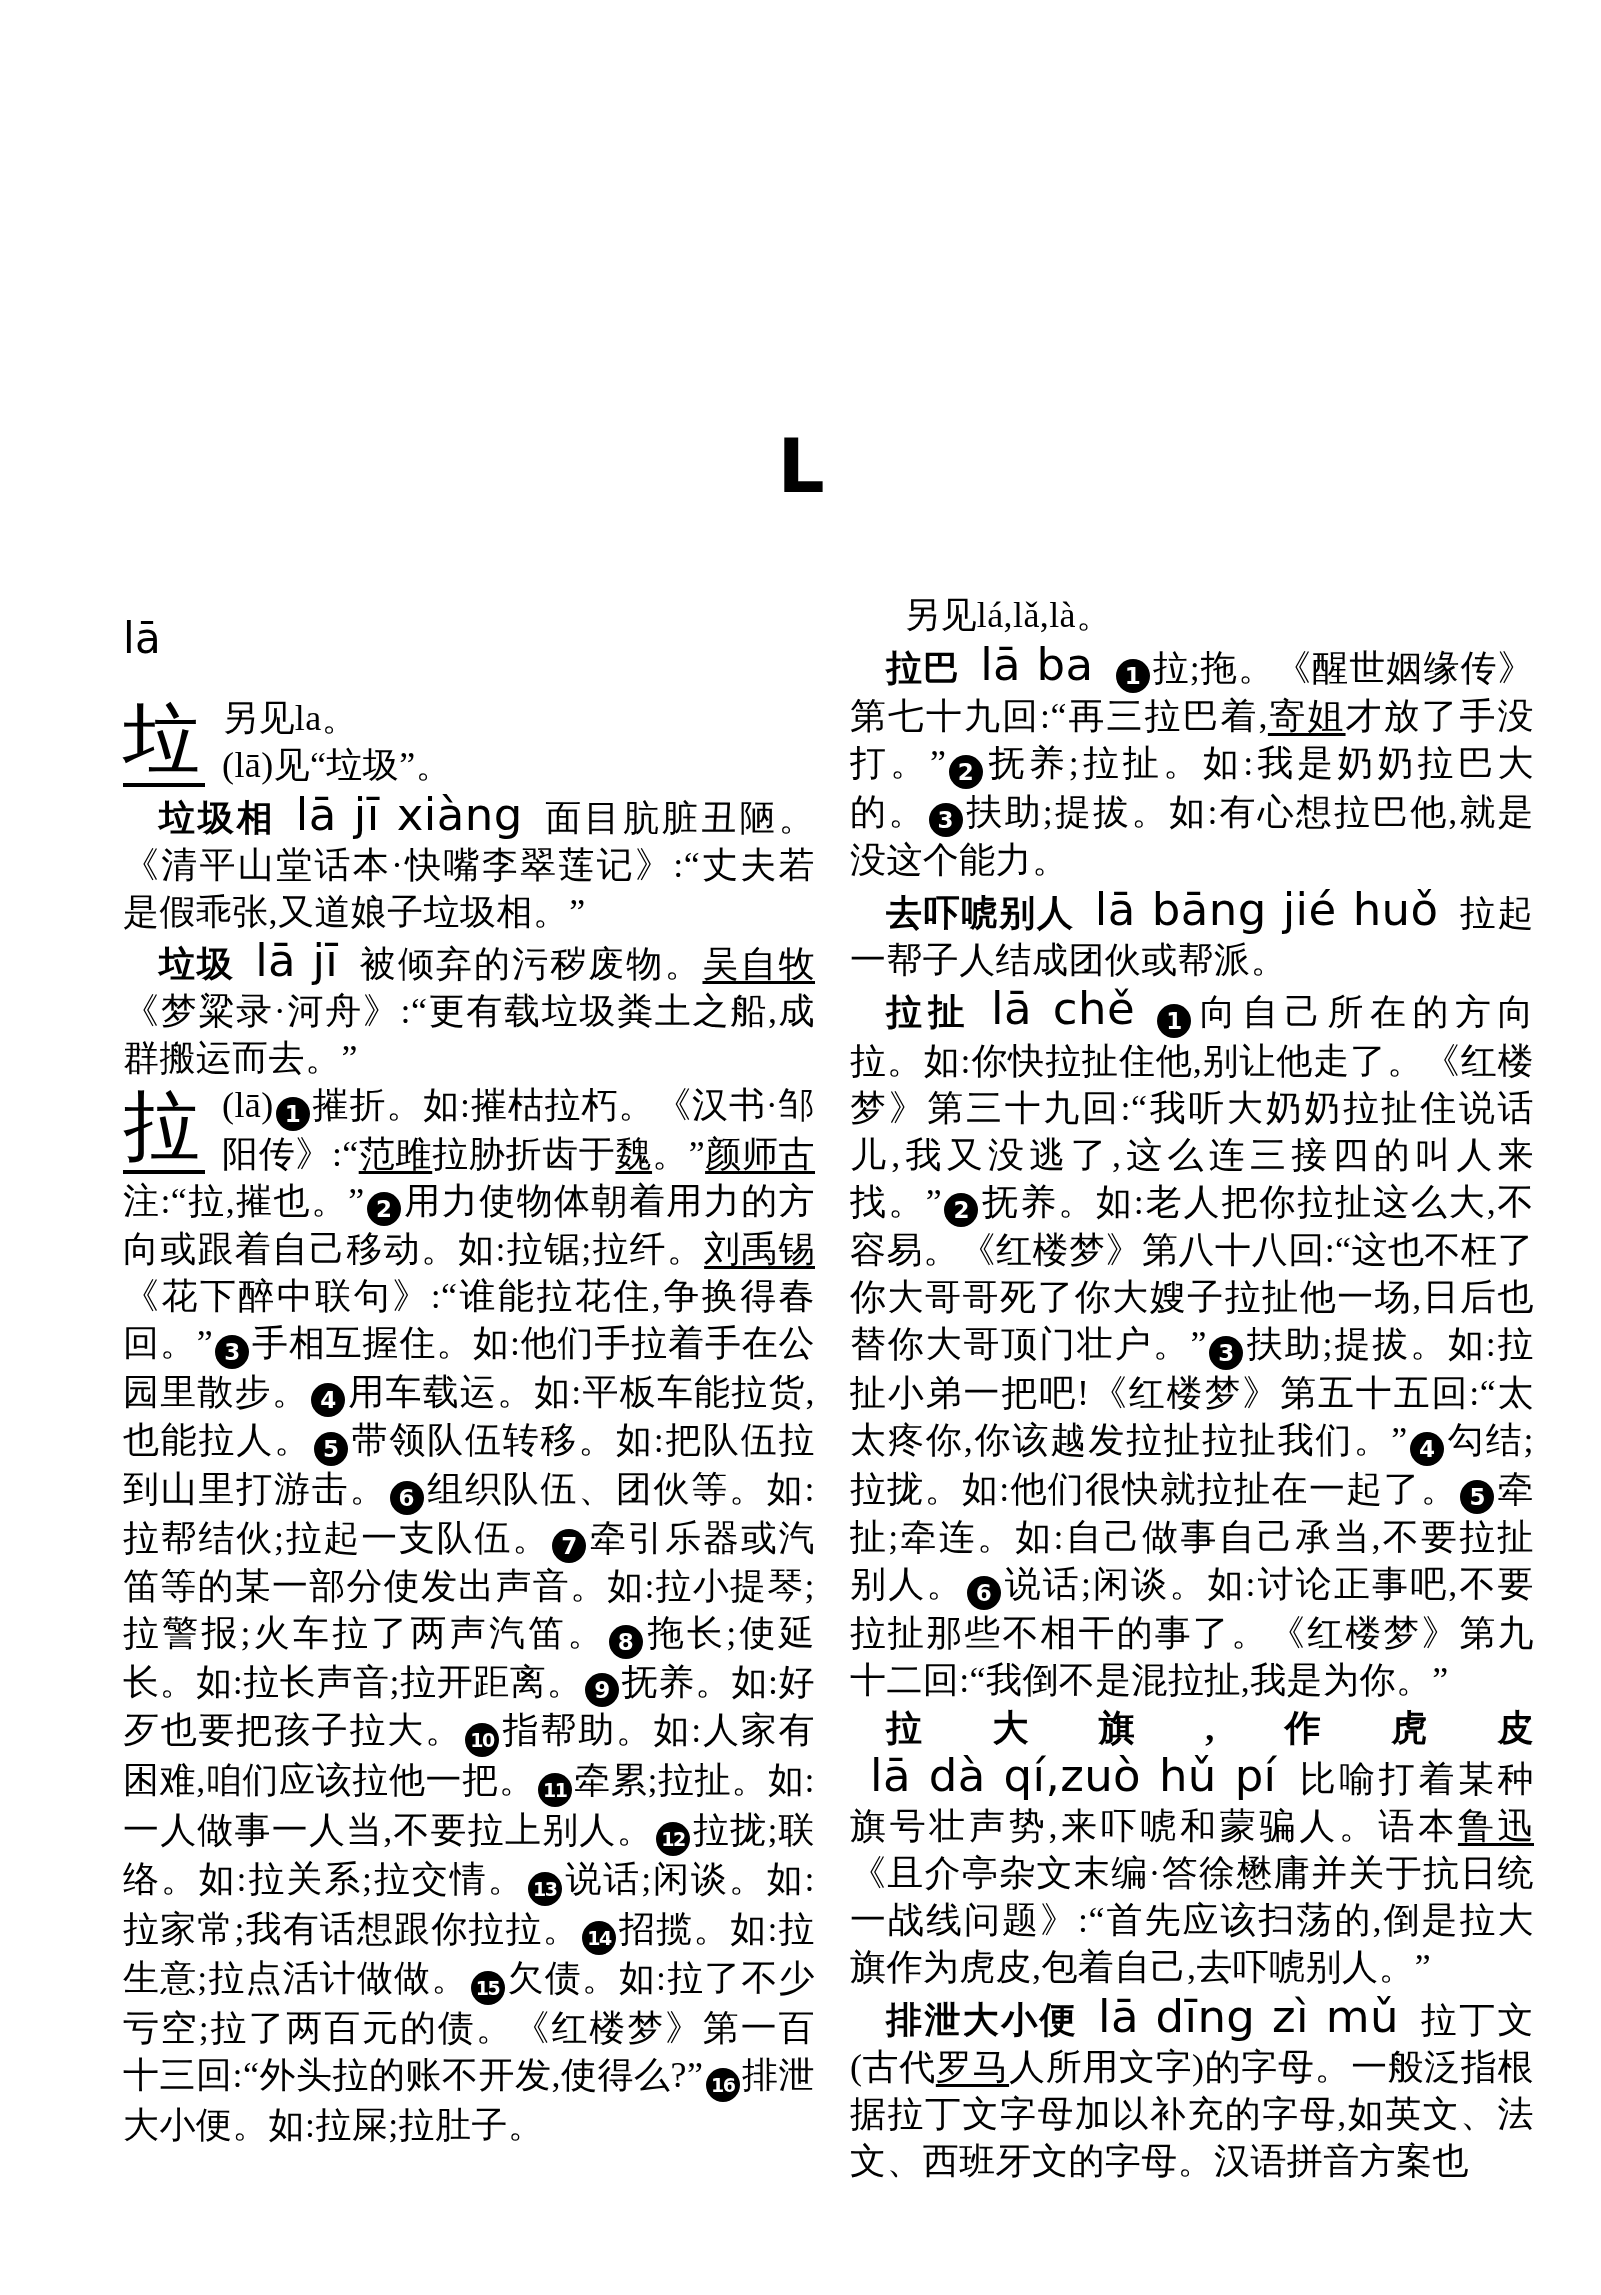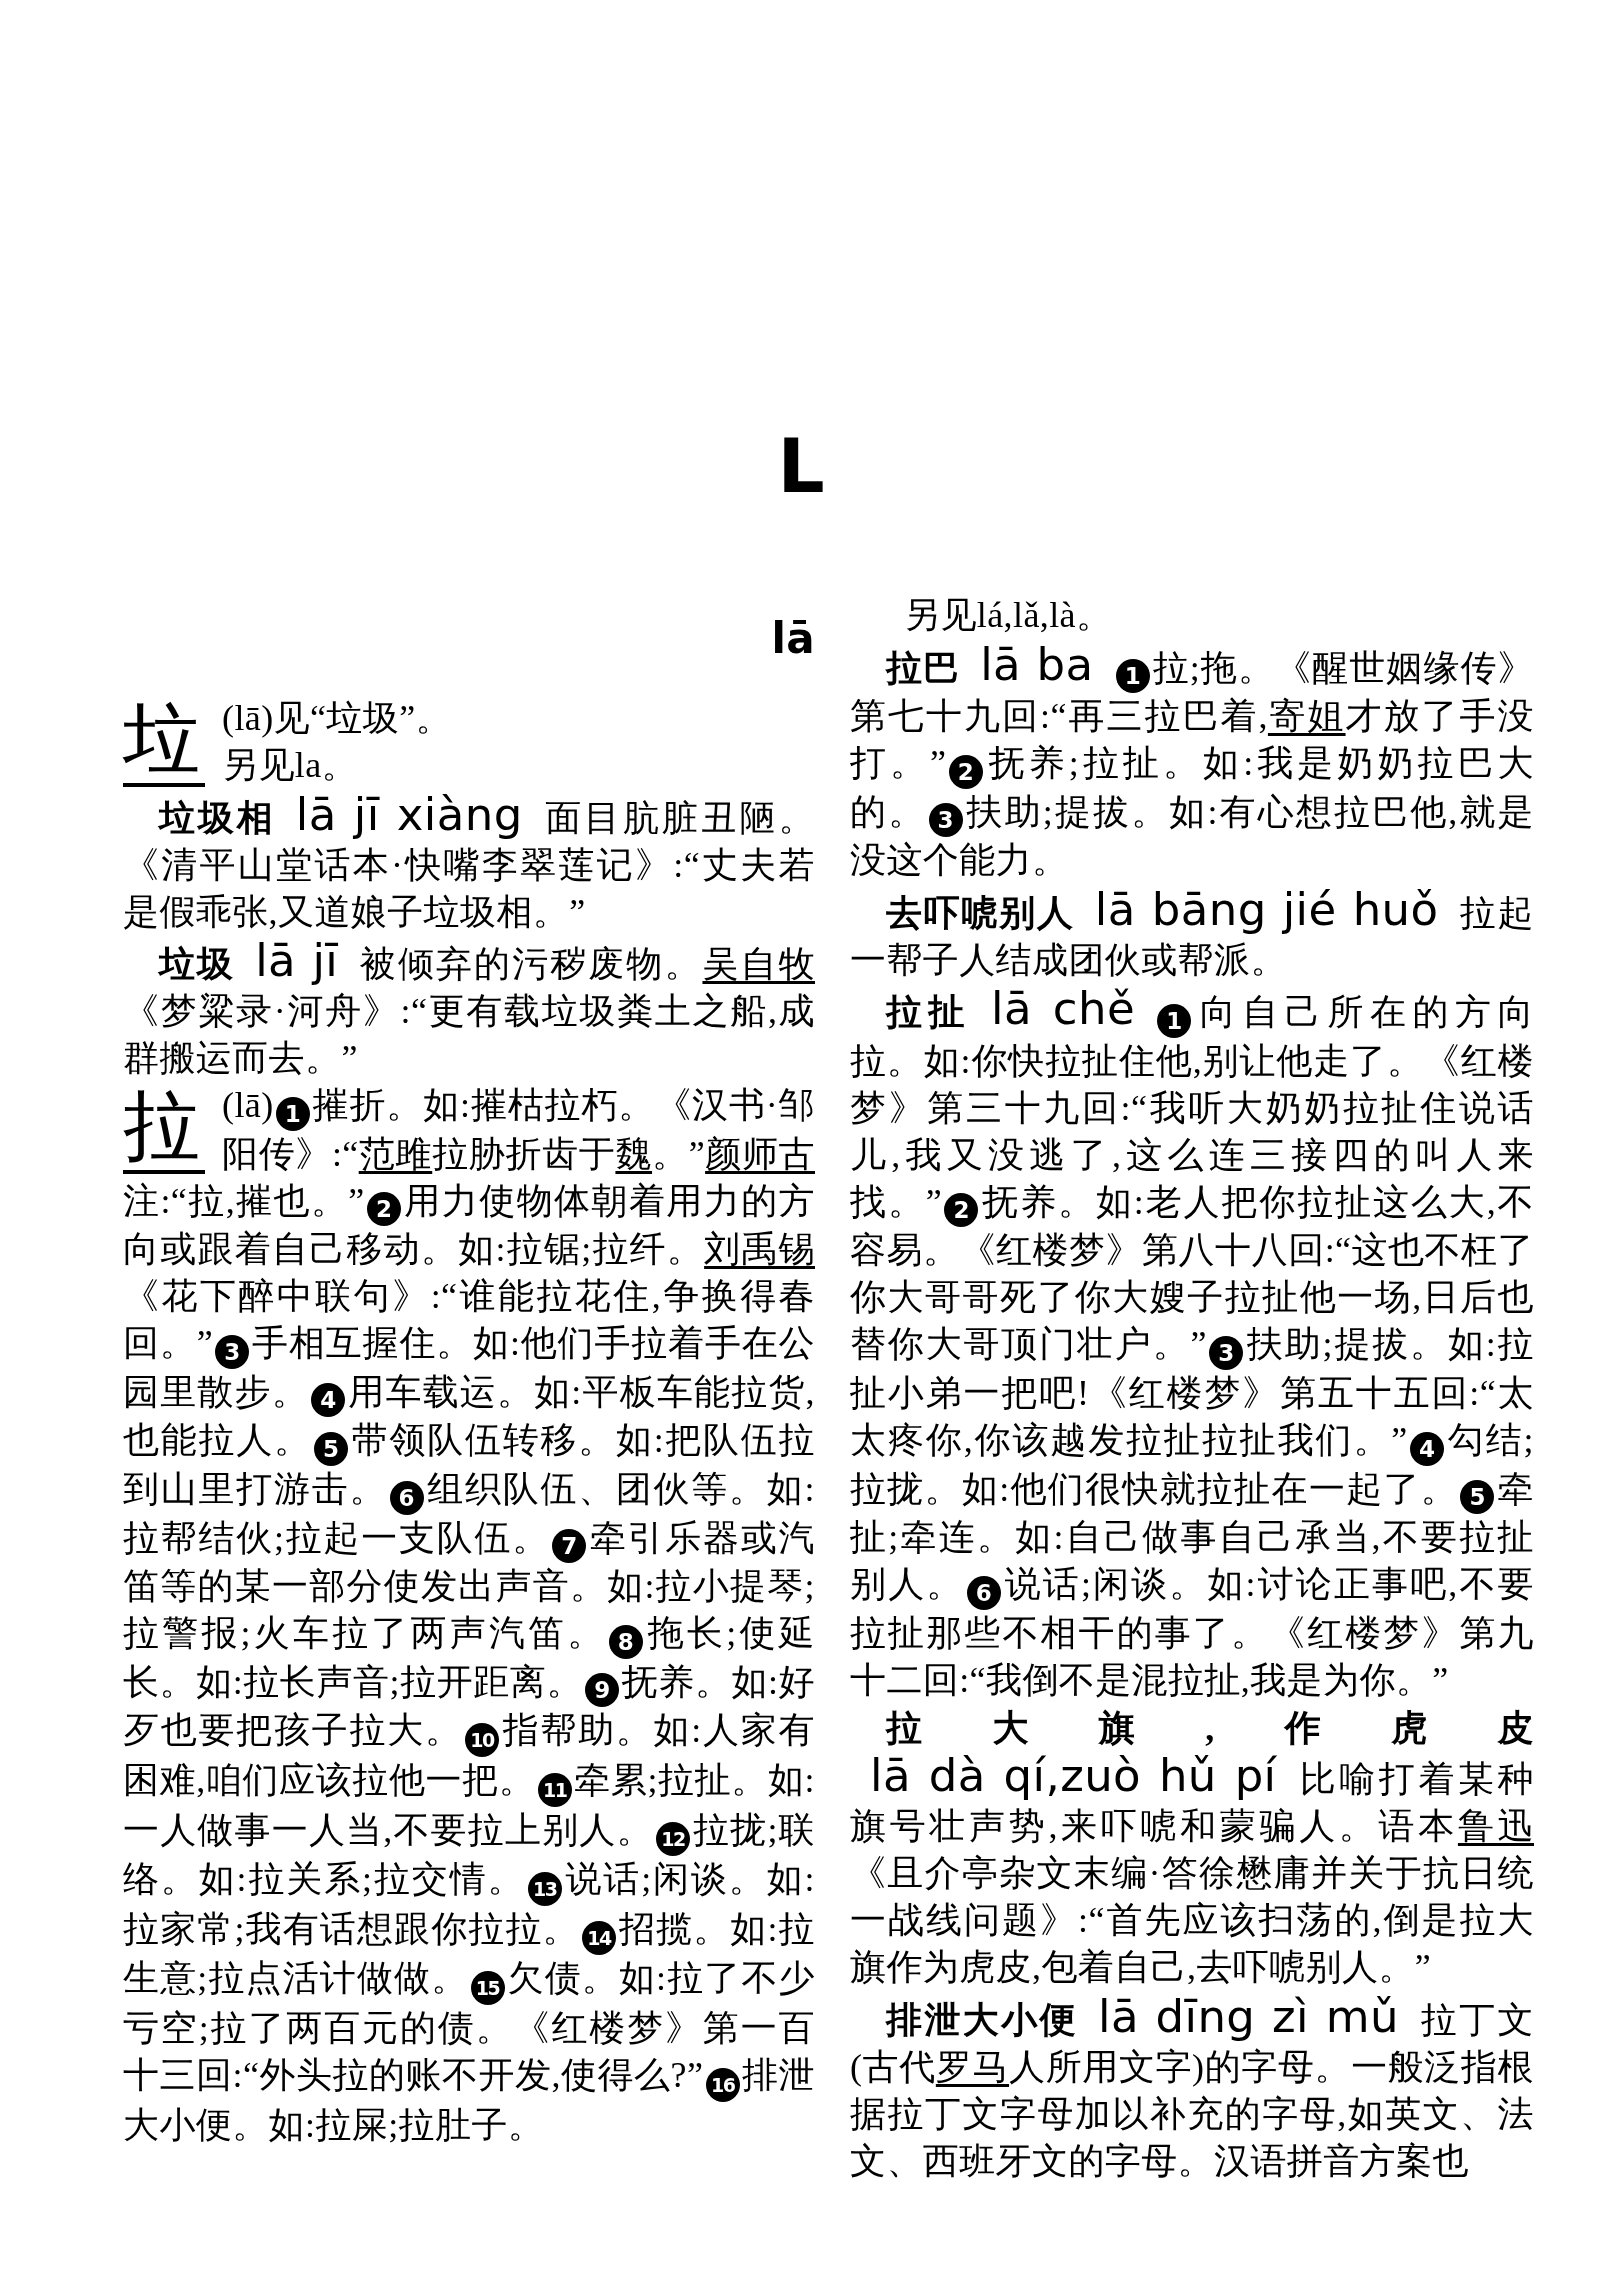--- a/index.html
+++ b/index.html
@@ -20,23 +20,23 @@
   .col {
     position:absolute;
     font-size:36px; line-height:47px;
     text-align:justify; text-justify:inter-ideograph;
     letter-spacing:0.4px;
   }
   .col-left  { left:123px;  top:615px; width:692px; }
   .col-right { left:850px; top:592px; width:684px; }
 
   .pinyin-heading {
-    text-align:right;
+    text-align:left;
     font-family:"DejaVu Sans","Liberation Sans",sans-serif;
-    font-weight:bold; font-size:42px; line-height:48px;
+    font-weight:normal; font-size:42px; line-height:48px;
     margin:0 0 32px 0;
   }
   .head-entry { clear:both; margin:0; }
   .bigchar {
     float:left;
     font-size:77px; line-height:82px;
     padding:0 4.6px 3.1px 0;
     margin:3.1px 17px 1.5px 0;
     border-bottom:4.6px solid #000;
   }
@@ -73,22 +73,22 @@
 
   <div class="section-letter">L</div>
 
   <div class="col col-left">
 
     <div class="pinyin-heading">lā</div>
 
     <div class="head-entry">
       <span class="bigchar">垃</span>
       <div class="hgloss">
+        <div>另见la。</div>
         <div>(lā)见“垃圾”。</div>
-        <div>另见la。</div>
       </div>
     </div>
 
     <p class="entry"><span class="hw">垃圾相</span><span class="py">lā jī xiàng</span><span class="def">面目肮脏丑陋。《清平山堂话本·快嘴李翠莲记》:“丈夫若是假乖张,又道娘子垃圾相。”</span></p>
 
     <p class="entry"><span class="hw">垃圾</span><span class="py">lā jī</span><span class="def">被倾弃的污秽废物。<u>吴自牧</u>《梦粱录·河舟》:“更有载垃圾粪土之船,成群搬运而去。”</span></p>
 
     <div class="head-entry">
       <span class="bigchar">拉</span><span class="hgloss-flow">(lā)<span class="cnum">1</span>摧折。如:摧枯拉朽。《汉书·邹阳传》:“<u>范雎</u>拉胁折齿于<u>魏</u>。”<u>颜师古</u>注:“拉,摧也。”<span class="cnum">2</span>用力使物体朝着用力的方向或跟着自己移动。如:拉锯;拉纤。<u>刘禹锡</u>《花下醉中联句》:“谁能拉花住,争换得春回。”<span class="cnum">3</span>手相互握住。如:他们手拉着手在公园里散步。<span class="cnum">4</span>用车载运。如:平板车能拉货,也能拉人。<span class="cnum">5</span>带领队伍转移。如:把队伍拉到山里打游击。<span class="cnum">6</span>组织队伍、团伙等。如:拉帮结伙;拉起一支队伍。<span class="cnum">7</span>牵引乐器或汽笛等的某一部分使发出声音。如:拉小提琴;拉警报;火车拉了两声汽笛。<span class="cnum">8</span>拖长;使延长。如:拉长声音;拉开距离。<span class="cnum">9</span>抚养。如:好歹也要把孩子拉大。<span class="cnum two">10</span>指帮助。如:人家有困难,咱们应该拉他一把。<span class="cnum two">11</span>牵累;拉扯。如:一人做事一人当,不要拉上别人。<span class="cnum two">12</span>拉拢;联络。如:拉关系;拉交情。<span class="cnum two">13</span>说话;闲谈。如:拉家常;我有话想跟你拉拉。<span class="cnum two">14</span>招揽。如:拉生意;拉点活计做做。<span class="cnum two">15</span>欠债。如:拉了不少亏空;拉了两百元的债。《红楼梦》第一百十三回:“外头拉的账不开发,使得么?”<span class="cnum two">16</span>排泄大小便。如:拉屎;拉肚子。</span>
     </div>

